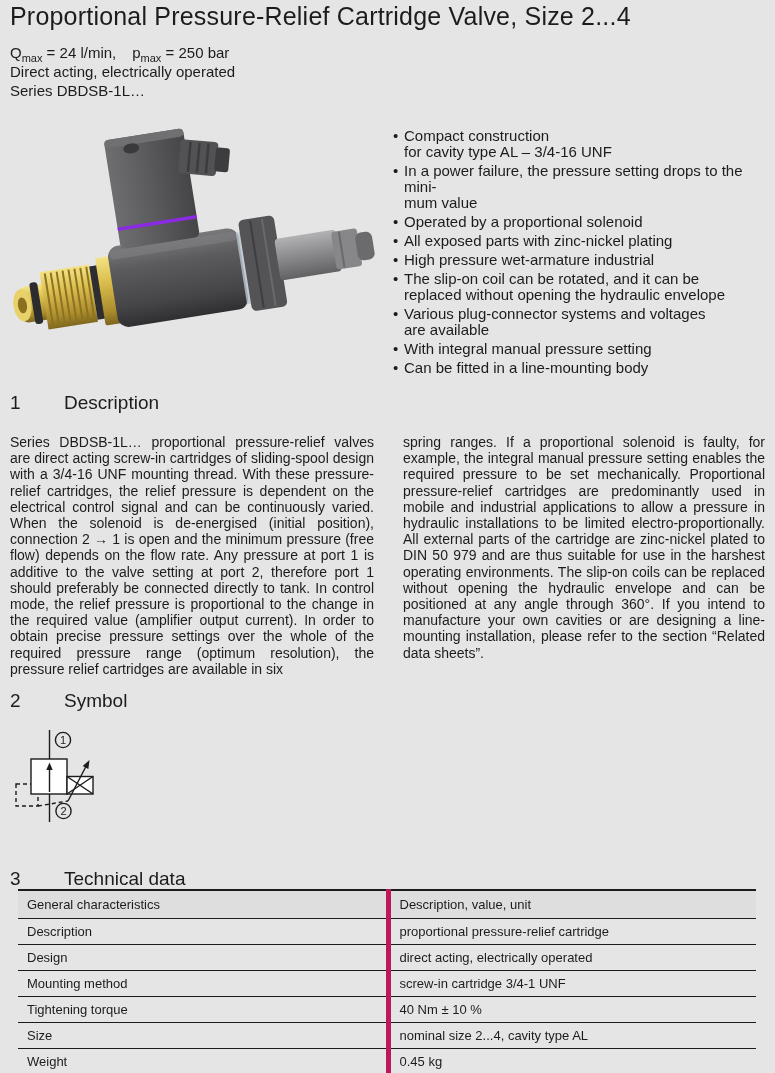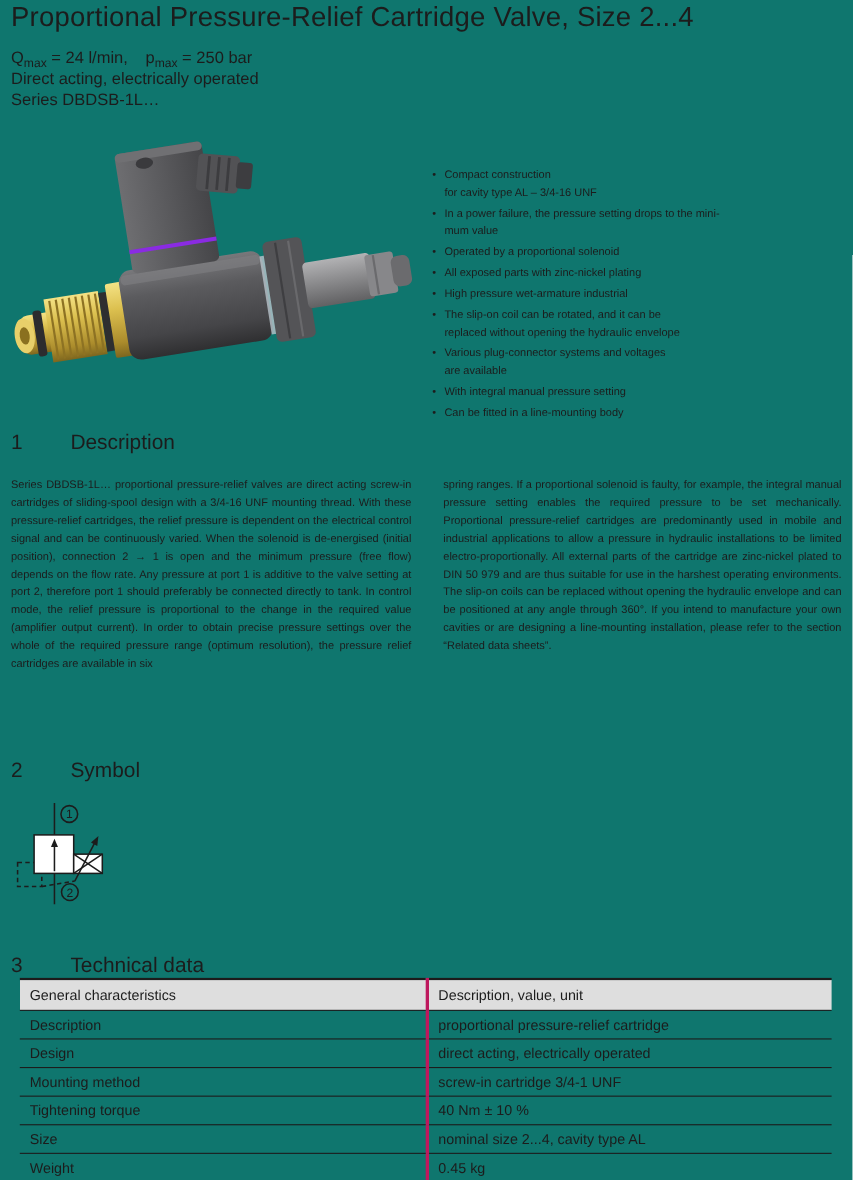--- a/index.html
+++ b/index.html
@@ -1,49 +1,49 @@
 <!DOCTYPE html>
 <html><head>
 <meta charset="utf-8">
 <style>
   html,body{margin:0;padding:0;background:#fff;}
-  .page{position:relative;width:775px;height:1073px;background:#0f766e;
+  .page{position:relative;width:775px;height:1073px;background:#e5e5e5;
         font-family:"Liberation Sans",sans-serif;color:#1c1c1c;overflow:hidden;}
 
   .title{position:absolute;left:10px;top:2px;font-size:25px;letter-spacing:.2px;white-space:nowrap;}
 
   .subtitle{position:absolute;left:10px;top:43px;font-size:15px;line-height:19px;}
   .subtitle sub{font-size:11px;line-height:0;}
   .pgap{display:inline-block;width:16px;}
 
-  .features{position:absolute;left:393px;top:128px;width:382px;font-size:10px;line-height:16px;margin-top:24px;}
+  .features{position:absolute;left:393px;top:128px;width:382px;font-size:15px;line-height:16px;}
   .feat{position:relative;padding-left:11px;margin-bottom:3px;}
   .ftxt{white-space:pre-line;}
   .dot{position:absolute;left:0;top:0;}
   .dot::before{content:"\2022";}
 
   .sec{position:absolute;left:10px;font-size:19px;white-space:nowrap;}
   .sec .num{display:inline-block;width:54px;}
   #sec1{top:392px;} #sec2{top:690px;} #sec3{top:868px;}
 
-  .col{position:absolute;top:434px;font-size:10px;line-height:16.2px;text-align:justify;}
+  .col{position:absolute;top:434px;font-size:14px;line-height:16.2px;text-align:justify;}
   #colL{left:10px;width:364px;}
   #colR{left:403px;width:362px;}
 
   .prod{position:absolute;left:0;top:116px;}
   .symb{position:absolute;left:10px;top:722px;}
   .symb text{font-family:"Liberation Sans",sans-serif;}
 
   table.tbl{position:absolute;left:18px;top:889px;width:738px;border-collapse:collapse;
             font-size:13px;border-top:2px solid #1c1c1c;table-layout:fixed;}
   .tbl th,.tbl td{border-bottom:1px solid #1c1c1c;text-align:left;font-weight:normal;
             padding:0 4px 0 9px;vertical-align:middle;overflow:hidden;white-space:nowrap;}
   .tbl td{height:25px;}
   .tbl thead th{background:#dedede;height:27px;}
-  .tbl th+th,.tbl td+td{border-left:3px solid #be185d;}
+  .tbl th+th,.tbl td+td{border-left:5px solid #be185d;}
   .tbl col.c1{width:370px;} .tbl col.c2{width:368px;}
 </style>
 </head>
 <body>
 
 <div class="page">
 
   <div class="title">Proportional Pressure-Relief Cartridge Valve, Size 2...4</div>
 
   <div class="subtitle">

